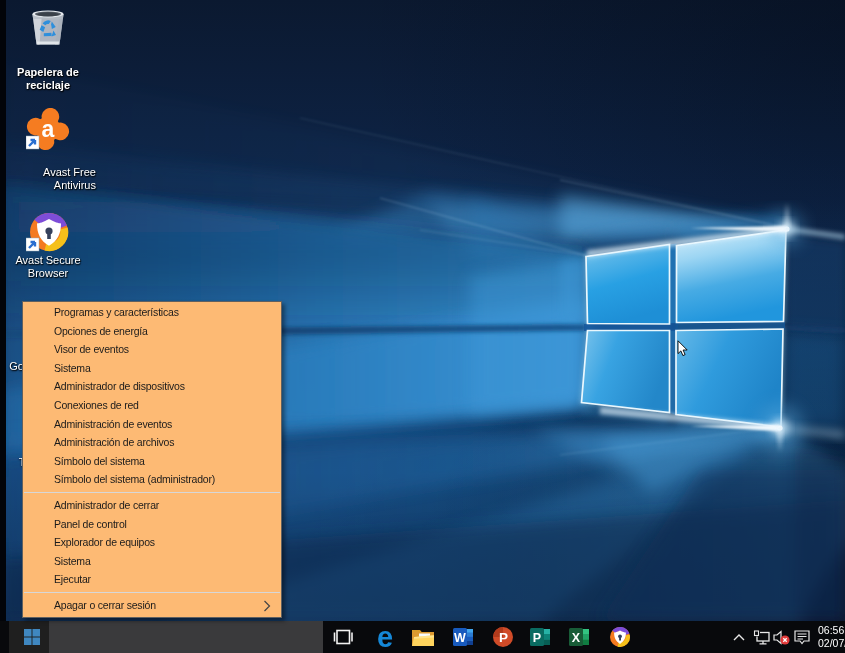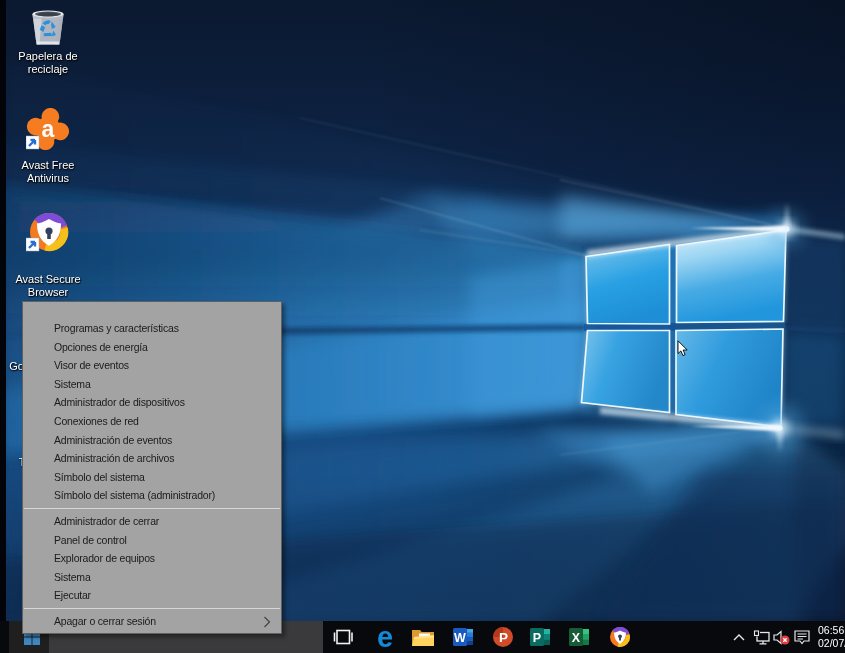--- a/index.html
+++ b/index.html
@@ -11,23 +11,23 @@
   .dicon{position:absolute;z-index:4;width:96px;text-align:center;transform:translateZ(0);}
   .dlabel{color:#fff;font-size:11px;line-height:12.5px;
           text-shadow:0 1px 2px rgba(0,0,0,.9),1px 1px 1px rgba(0,0,0,.8);}
   
   #taskbar{position:absolute;left:0;top:621px;width:845px;height:32px;background:#08090c;z-index:20;transform:translateZ(0);}
   #startbtn{position:absolute;left:9px;top:0;width:40px;height:32px;background:#1f1f1f;}
   #searchrem{position:absolute;left:49px;top:0;width:274px;height:32px;background:#3a3a3c;}
   .tbicon{position:absolute;top:0;width:40px;height:32px;display:flex;align-items:center;justify-content:center;}
   #clock{position:absolute;left:818px;top:3px;color:#fff;font-size:10.5px;line-height:13px;text-align:left;white-space:nowrap;}
   
-  #winx{position:absolute;left:22px;top:301px;width:258px;background:#a3a3a3;transform:translateZ(0);
+  #winx{position:absolute;left:22px;top:301px;width:258px;background:#fdba74;transform:translateZ(0);
         border:1px solid #606060;z-index:30;box-shadow:3px 3px 4px rgba(0,0,0,.4);
-        padding:17px 0 2px 0;}
+        padding:1px 0 2px 0;}
   .mi{height:18.6px;line-height:18.6px;padding-left:31px;font-size:10.5px;color:#1b1b1b;letter-spacing:-0.2px;position:relative;}
   .msep{height:1px;background:#d7d7d7;margin:3px 1px;}
   #chev{position:absolute;right:10px;top:3px;}
   #cursor{position:absolute;left:677px;top:340px;z-index:50;}
 </style>
 </head>
 <body>
 <div id="wallwrap">
 <svg width="845" height="621" viewBox="0 0 845 621" xmlns="http://www.w3.org/2000/svg">
   <defs>
@@ -226,55 +226,55 @@
     <ellipse cx="18" cy="5" rx="13" ry="2.6" fill="#555c66"></ellipse>
     <ellipse cx="18" cy="5.3" rx="11" ry="2" fill="#3a4049"></ellipse>
     <g fill="#2e8fdc">
       <path d="M12.6,14.5 a6.5,6.5 0 0 1 8.2,-2.6 l-2,3.2 a3.2,3.2 0 0 0 -3.4,1.2 Z"></path>
       <path d="M21.8,12.4 l3.9,5.6 -3.8,2 -0.8,-4.4 Z"></path>
       <path d="M11.6,16.3 l3.5,2 -1.8,4.8 -3.6,-2.4 Z"></path>
       <path d="M13.8,24.2 l7.6,-0.4 0.3,3.2 -7.9,0.2 Z"></path>
       <path d="M23.5,21.5 l2.5,4.5 -4.5,1.5 Z"></path>
     </g>
   </svg>
-  <div class="dlabel" style="margin-top:4px;">Papelera de<br>reciclaje</div>
+  <div class="dlabel" style="margin-top:20px;font-weight:bold;">Papelera de<br>reciclaje</div>
 </div>
 
 <div class="dicon" style="left:0;top:108px;">
   <svg width="44" height="44" viewBox="0 0 44 44" style="display:block;margin:0 auto;">
     <g fill="#f57c21" transform="rotate(11 22 21)">
       <circle cx="22" cy="21" r="12.5"></circle>
       <circle cx="22" cy="8.5" r="8.8"></circle>
       <circle cx="34.5" cy="21" r="8.8"></circle>
       <circle cx="22" cy="33.5" r="8.8"></circle>
       <circle cx="9.5" cy="21" r="8.8"></circle>
     </g>
     <text x="22" y="29" font-size="23" font-family="Liberation Sans" fill="#fff" text-anchor="middle" font-weight="bold">a</text>
     <g>
       <rect x="0" y="28" width="13" height="13" fill="#fff" stroke="#9ab" stroke-width="0.5"></rect>
       <path d="M3,38 L9,32 M9,32 L9,36.5 M9,32 L4.5,32" stroke="#2a6fd0" stroke-width="2.4" fill="none"></path>
     </g>
   </svg>
-  <div class="dlabel" style="margin-top:7px;">Avast Free<br>Antivirus</div>
+  <div class="dlabel" style="margin-top:14px;text-align:right;">Avast Free<br>Antivirus</div>
 </div>
 
 <div class="dicon" style="left:0;top:212px;">
   <svg width="44" height="42" viewBox="0 0 44 42" style="display:block;margin:0 auto;">
     <circle cx="23" cy="20" r="19" fill="#f47a20"></circle>
     <path d="M11.5,10.4 A15,15 0 0 1 37.1,14.9" stroke="#7d4dd8" stroke-width="8" fill="none"></path>
     <path d="M37.8,16.5 A15,15 0 0 1 19.5,34.6" stroke="#f5c01a" stroke-width="8" fill="none"></path>
     <path d="M23,7 C28.5,10.2 32.8,11.4 35,11.4 C35,22 31.5,28.5 23,33.8 C14.5,28.5 11,22 11,11.4 C13.2,11.4 17.5,10.2 23,7 Z" fill="#fff"></path>
     <circle cx="23" cy="19" r="3.6" fill="#35415c"></circle>
     <rect x="21.2" y="20" width="3.6" height="7" fill="#35415c"></rect>
     <g>
       <rect x="0" y="26" width="13" height="13" fill="#fff" stroke="#9ab" stroke-width="0.5"></rect>
       <path d="M3,36 L9,30 M9,30 L9,34.5 M9,30 L4.5,30" stroke="#2a6fd0" stroke-width="2.4" fill="none"></path>
     </g>
   </svg>
-  <div class="dlabel" style="margin-top:19px;">Avast Secure<br>Browser</div>
+  <div class="dlabel" style="margin-top:0;">Avast Secure<br>Browser</div>
 </div>
 
 <div class="dicon" style="left:0;top:360px;z-index:3;">
   <div class="dlabel">Google Chrome</div>
 </div>
 <div class="dicon" style="left:0;top:456px;z-index:3;">
   <div class="dlabel">Tor Browser</div>
 </div>
 
 <div id="taskbar">

